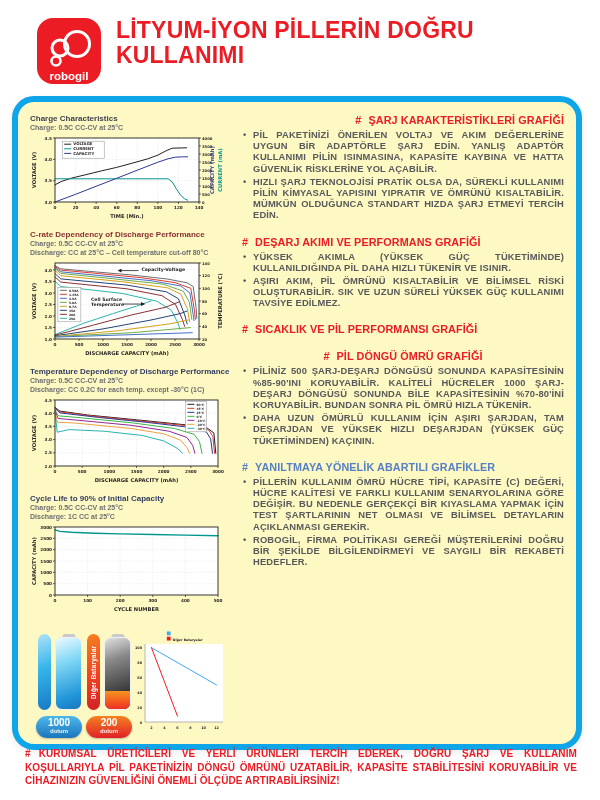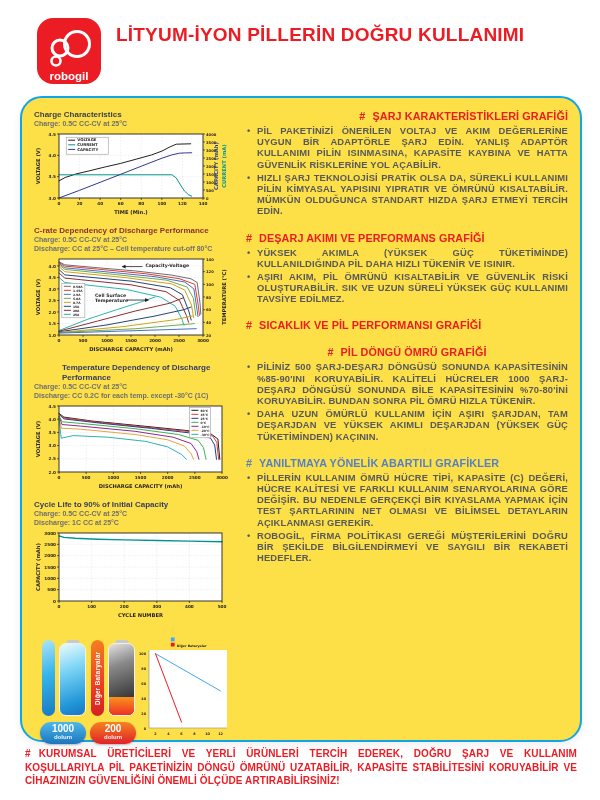--- a/index.html
+++ b/index.html
@@ -2,24 +2,24 @@
 <html><head>
 <meta charset="utf-8">
 <style>
   html,body{margin:0;padding:0;background:#fff;}
   .page{position:relative;width:600px;height:800px;background:#ffffff;overflow:hidden;
         font-family:"Liberation Sans",sans-serif;-webkit-font-smoothing:antialiased;}
   
   .header{position:absolute;left:37px;top:18px;display:flex;gap:15px;align-items:flex-start;}
   .logo{width:64px;height:66px;background:#EC1C24;border-radius:16px;flex:0 0 auto;position:relative;}
   .logo svg{position:absolute;left:0;top:0;}
-  .title{margin-top:7px;width:445px;font-size:19px;line-height:1.07;font-weight:800;color:#EC1C24;letter-spacing:.2px;}
+  .title{margin-top:0;width:445px;font-size:23px;line-height:1.07;font-weight:800;color:#EC1C24;letter-spacing:.2px;}
   
-  .card{position:absolute;left:20px;top:96px;width:558px;height:642px;background:#fde047;
-        border:2px solid #0ea5e9;border-radius:22px;box-shadow:0 3px 8px rgba(0,0,0,.07);}
+  .card{position:absolute;left:12px;top:96px;width:558px;height:642px;background:#fef9c3;
+        border:6px solid #0ea5e9;border-radius:22px;box-shadow:0 3px 8px rgba(0,0,0,.07);}
   .charts-col{position:absolute;left:12px;top:12px;width:204px;}
   .chart-block{margin-bottom:5px;}
   .chart-title{font-size:8px;font-weight:800;line-height:1.25;}
   .chart-sub{font-size:7px;font-weight:600;color:#6d6e71;line-height:1.28;}
   .sections{position:absolute;left:224px;top:12px;width:322px;}
   .section{margin-bottom:15px;}
   .sec-h{font-size:10.8px;font-weight:800;margin-bottom:3px;letter-spacing:.1px;}
   .sec-h .hash{margin-right:7px;}
   .section ul{margin:0;padding:0;list-style:none;}
   .section li{position:relative;padding-left:11px;margin-bottom:2px;font-size:9.4px;font-weight:700;
@@ -237,21 +237,21 @@
             <line x1="108.52" y1="12.600000000000001" x2="88.36" y2="12.600000000000001" stroke="#231f20" stroke-width="0.8" marker-end="url(#arrc-rate-discharge0)"></line>
             <text x="61" y="43" font-size="4.6" text-anchor="start" fill="#231f20" font-weight="bold" font-family="DejaVu Sans, sans-serif">Cell Surface</text>
             <text x="61" y="48" font-size="4.6" text-anchor="start" fill="#231f20" font-weight="bold" font-family="DejaVu Sans, sans-serif">Temperature</text>
             <defs>
               <marker id="arrc-rate-discharge1" markerWidth="5" markerHeight="5" refX="4" refY="2.5" orient="auto">
                 <path d="M0,0 L5,2.5 L0,5 Z" fill="#231f20"></path>
               </marker>
             </defs>
             <line x1="92.67999999999999" y1="46.040000000000006" x2="114.28" y2="46.040000000000006" stroke="#231f20" stroke-width="0.8" marker-end="url(#arrc-rate-discharge1)"></line>
           </svg></div>
-        <div class="chart-block"><div class="chart-title" style="color: rgb(52, 60, 99); margin-left: 28px;">Temperature Dependency of Discharge Performance</div><div class="chart-sub">Charge: 0.5C CC-CV at 25°C</div><div class="chart-sub">Discharge: CC 0.2C for each temp. except -30°C (1C)</div><svg width="196" height="90">
+        <div class="chart-block"><div class="chart-title" style="color: rgb(52, 60, 99);">Temperature Dependency of Discharge Performance</div><div class="chart-sub">Charge: 0.5C CC-CV at 25°C</div><div class="chart-sub">Discharge: CC 0.2C for each temp. except -30°C (1C)</div><svg width="196" height="90">
             <rect x="25" y="5" width="163" height="66" fill="#ffffff"></rect>
             <line x1="52.166666666666664" y1="5" x2="52.166666666666664" y2="71" stroke="#d8d8d8" stroke-width="0.4" stroke-dasharray="1.6,1.4"></line>
             <line x1="79.33333333333333" y1="5" x2="79.33333333333333" y2="71" stroke="#d8d8d8" stroke-width="0.4" stroke-dasharray="1.6,1.4"></line>
             <line x1="106.5" y1="5" x2="106.5" y2="71" stroke="#d8d8d8" stroke-width="0.4" stroke-dasharray="1.6,1.4"></line>
             <line x1="133.66666666666666" y1="5" x2="133.66666666666666" y2="71" stroke="#d8d8d8" stroke-width="0.4" stroke-dasharray="1.6,1.4"></line>
             <line x1="160.83333333333334" y1="5" x2="160.83333333333334" y2="71" stroke="#d8d8d8" stroke-width="0.4" stroke-dasharray="1.6,1.4"></line>
             <line x1="25" y1="57.8" x2="188" y2="57.8" stroke="#d8d8d8" stroke-width="0.4" stroke-dasharray="1.6,1.4"></line>
             <line x1="25" y1="44.599999999999994" x2="188" y2="44.599999999999994" stroke="#d8d8d8" stroke-width="0.4" stroke-dasharray="1.6,1.4"></line>
             <line x1="25" y1="31.4" x2="188" y2="31.4" stroke="#d8d8d8" stroke-width="0.4" stroke-dasharray="1.6,1.4"></line>
             <line x1="25" y1="18.199999999999996" x2="188" y2="18.199999999999996" stroke="#d8d8d8" stroke-width="0.4" stroke-dasharray="1.6,1.4"></line>
@@ -405,31 +405,31 @@
           <div class="sec-h" style="color: rgb(236, 28, 36); text-align: right;"><span class="hash">#</span><span>ŞARJ KARAKTERİSTİKLERİ GRAFİĞİ</span></div>
           <ul>
             <li>PİL PAKETİNİZİ ÖNERİLEN VOLTAJ VE AKIM DEĞERLERİNE UYGUN BİR ADAPTÖRLE ŞARJ EDİN. YANLIŞ ADAPTÖR KULLANIMI PİLİN ISINMASINA, KAPASİTE KAYBINA VE HATTA GÜVENLİK RİSKLERİNE YOL AÇABİLİR.</li>
             <li>HIZLI ŞARJ TEKNOLOJİSİ PRATİK OLSA DA, SÜREKLİ KULLANIMI PİLİN KİMYASAL YAPISINI YIPRATIR VE ÖMRÜNÜ KISALTABİLİR. MÜMKÜN OLDUĞUNCA STANDART HIZDA ŞARJ ETMEYİ TERCİH EDİN.</li>
           </ul>
         </div>
         <div class="section">
           <div class="sec-h" style="color: rgb(236, 28, 36);"><span class="hash">#</span><span>DEŞARJ AKIMI VE PERFORMANS GRAFİĞİ</span></div>
           <ul>
             <li>YÜKSEK AKIMLA (YÜKSEK GÜÇ TÜKETİMİNDE) KULLANILDIĞINDA PİL DAHA HIZLI TÜKENİR VE ISINIR.</li>
-            <li>AŞIRI AKIM, PİL ÖMRÜNÜ KISALTABİLİR VE GÜVENLİK RİSKİ OLUŞTURABİLİR. SIK VE UZUN SÜRELİ YÜKSEK GÜÇ KULLANIMI TAVSİYE EDİLMEZ.</li>
+            <li>AŞIRI AKIM, PİL ÖMRÜNÜ KISALTABİLİR VE BİLİMSEL RİSKİ OLUŞTURABİLİR. SIK VE UZUN SÜRELİ YÜKSEK GÜÇ KULLANIMI TAVSİYE EDİLMEZ.</li>
           </ul>
         </div>
         <div class="section">
           <div class="sec-h" style="color: rgb(236, 28, 36);"><span class="hash">#</span><span>SICAKLIK VE PİL PERFORMANSI GRAFİĞİ</span></div>
         </div>
         <div class="section">
           <div class="sec-h" style="color: rgb(236, 28, 36); text-align: center;"><span class="hash">#</span><span>PİL DÖNGÜ ÖMRÜ GRAFİĞİ</span></div>
           <ul>
             <li>PİLİNİZ 500 ŞARJ-DEŞARJ DÖNGÜSÜ SONUNDA KAPASİTESİNİN %85-90'INI KORUYABİLİR. KALİTELİ HÜCRELER 1000 ŞARJ-DEŞARJ DÖNGÜSÜ SONUNDA BİLE KAPASİTESİNİN %70-80'İNİ KORUYABİLİR. BUNDAN SONRA PİL ÖMRÜ HIZLA TÜKENİR.</li>
-            <li>DAHA UZUN ÖMÜRLÜ KULLANIM İÇİN AŞIRI ŞARJDAN, TAM DEŞARJDAN VE YÜKSEK AKIMLI DEŞARJDAN (YÜKSEK GÜÇ TÜKETİMİNDEN) KAÇININ.</li>
+            <li>DAHA UZUN ÖMÜRLÜ KULLANIM İÇİN AŞIRI ŞARJDAN, TAM DEŞARJDAN VE YÜKSEK HIZLI DEŞARJDAN (YÜKSEK GÜÇ TÜKETİMİNDEN) KAÇININ.</li>
           </ul>
         </div>
         <div class="section">
           <div class="sec-h" style="color: rgb(85, 128, 200);"><span class="hash">#</span><span>YANILTMAYA YÖNELİK ABARTILI GRAFİKLER</span></div>
           <ul>
             <li>PİLLERİN KULLANIM ÖMRÜ HÜCRE TİPİ, KAPASİTE (C) DEĞERİ, HÜCRE KALİTESİ VE FARKLI KULLANIM SENARYOLARINA GÖRE DEĞİŞİR. BU NEDENLE GERÇEKÇİ BİR KIYASLAMA YAPMAK İÇİN TEST ŞARTLARININ NET OLMASI VE BİLİMSEL DETAYLARIN AÇIKLANMASI GEREKİR.</li>
             <li>ROBOGİL, FİRMA POLİTİKASI GEREĞİ MÜŞTERİLERİNİ DOĞRU BİR ŞEKİLDE BİLGİLENDİRMEYİ VE SAYGILI BİR REKABETİ HEDEFLER.</li>
           </ul>
         </div>
       </div>

